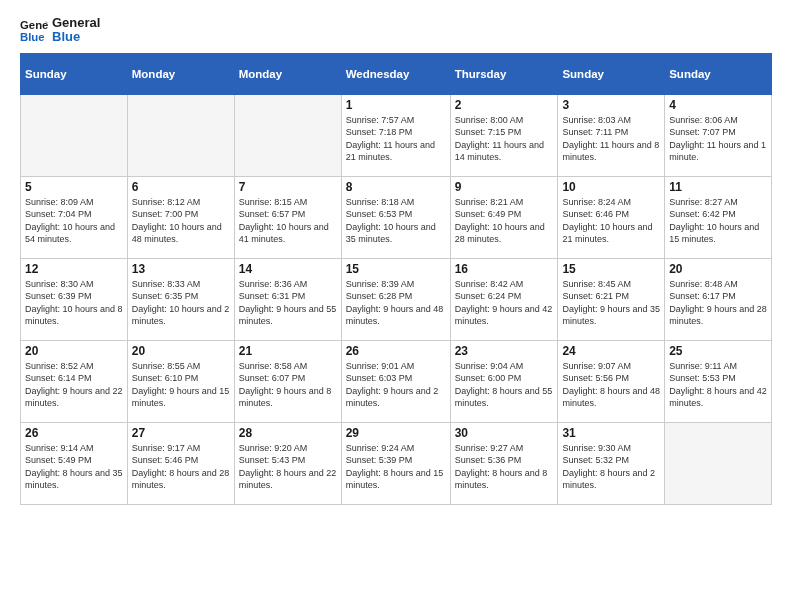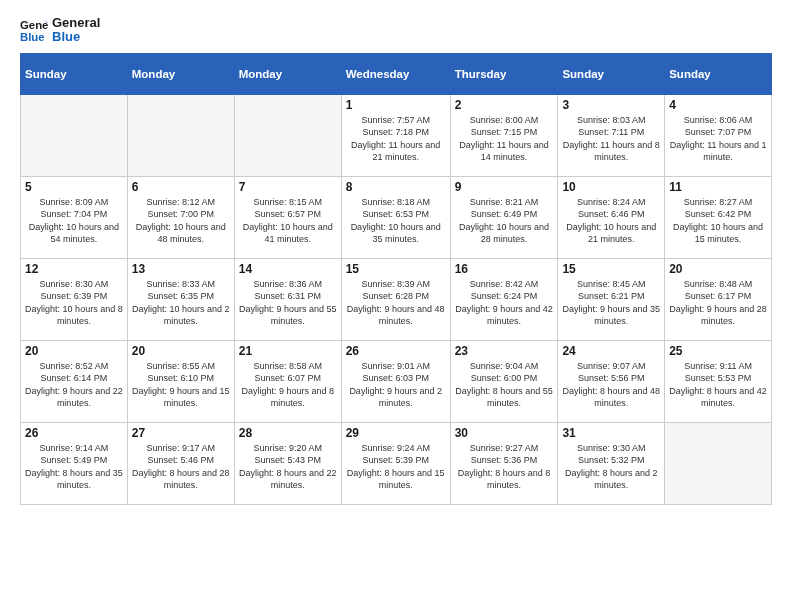--- a/index.html
+++ b/index.html
@@ -74,21 +74,20 @@
     .day-number {
       font-size: 12px;
       font-weight: bold;
       color: #1a1a1a;
       margin-bottom: 2px;
     }
     .day-info {
       font-size: 9px;
       color: #333;
       line-height: 1.4;
-      text-align: center;
     }
     tr:nth-child(odd) td:not(.empty) {
       background: #fff;
     }
   </style>
 </head>
 <body>
 
 <div class="page">
   <div class="header">

